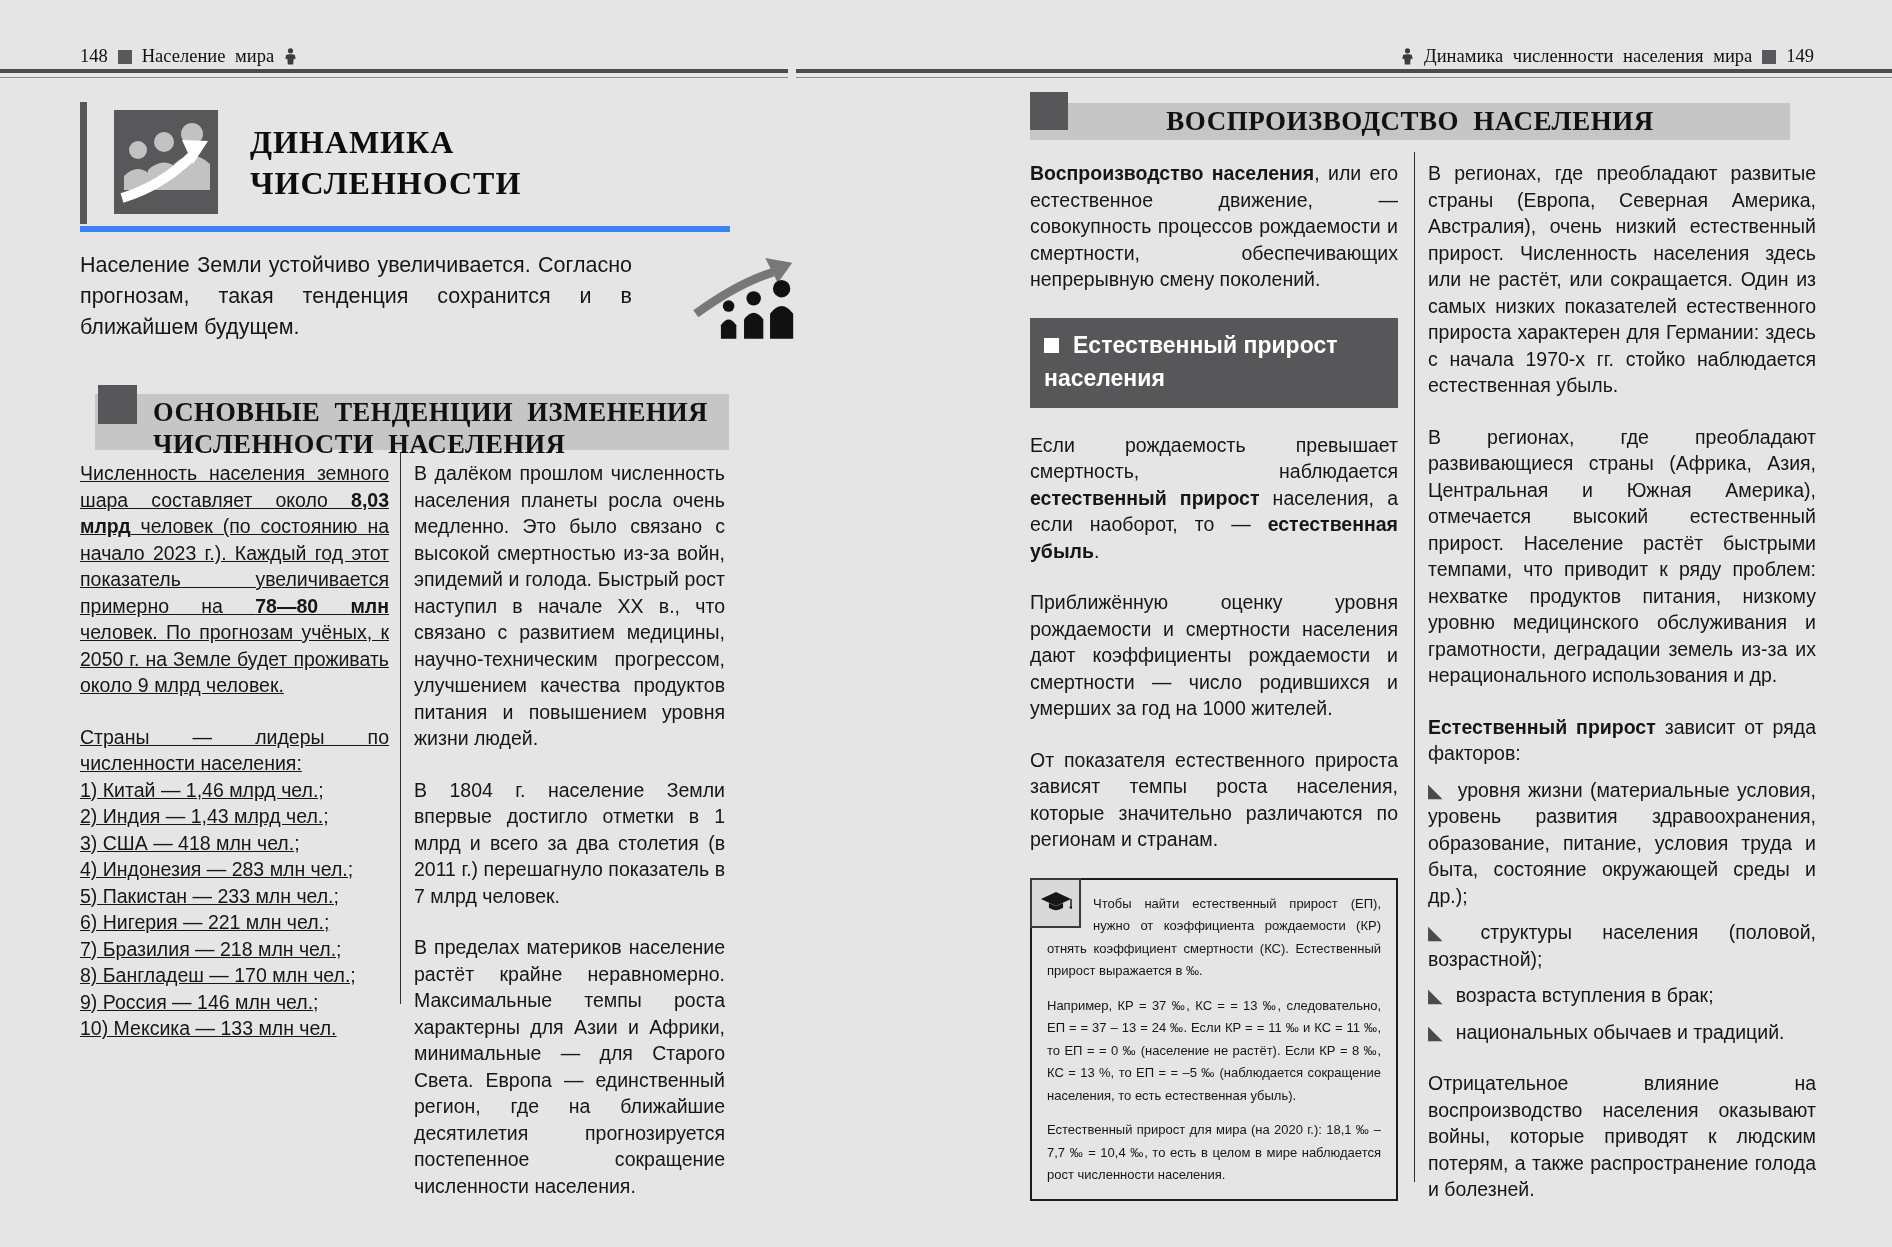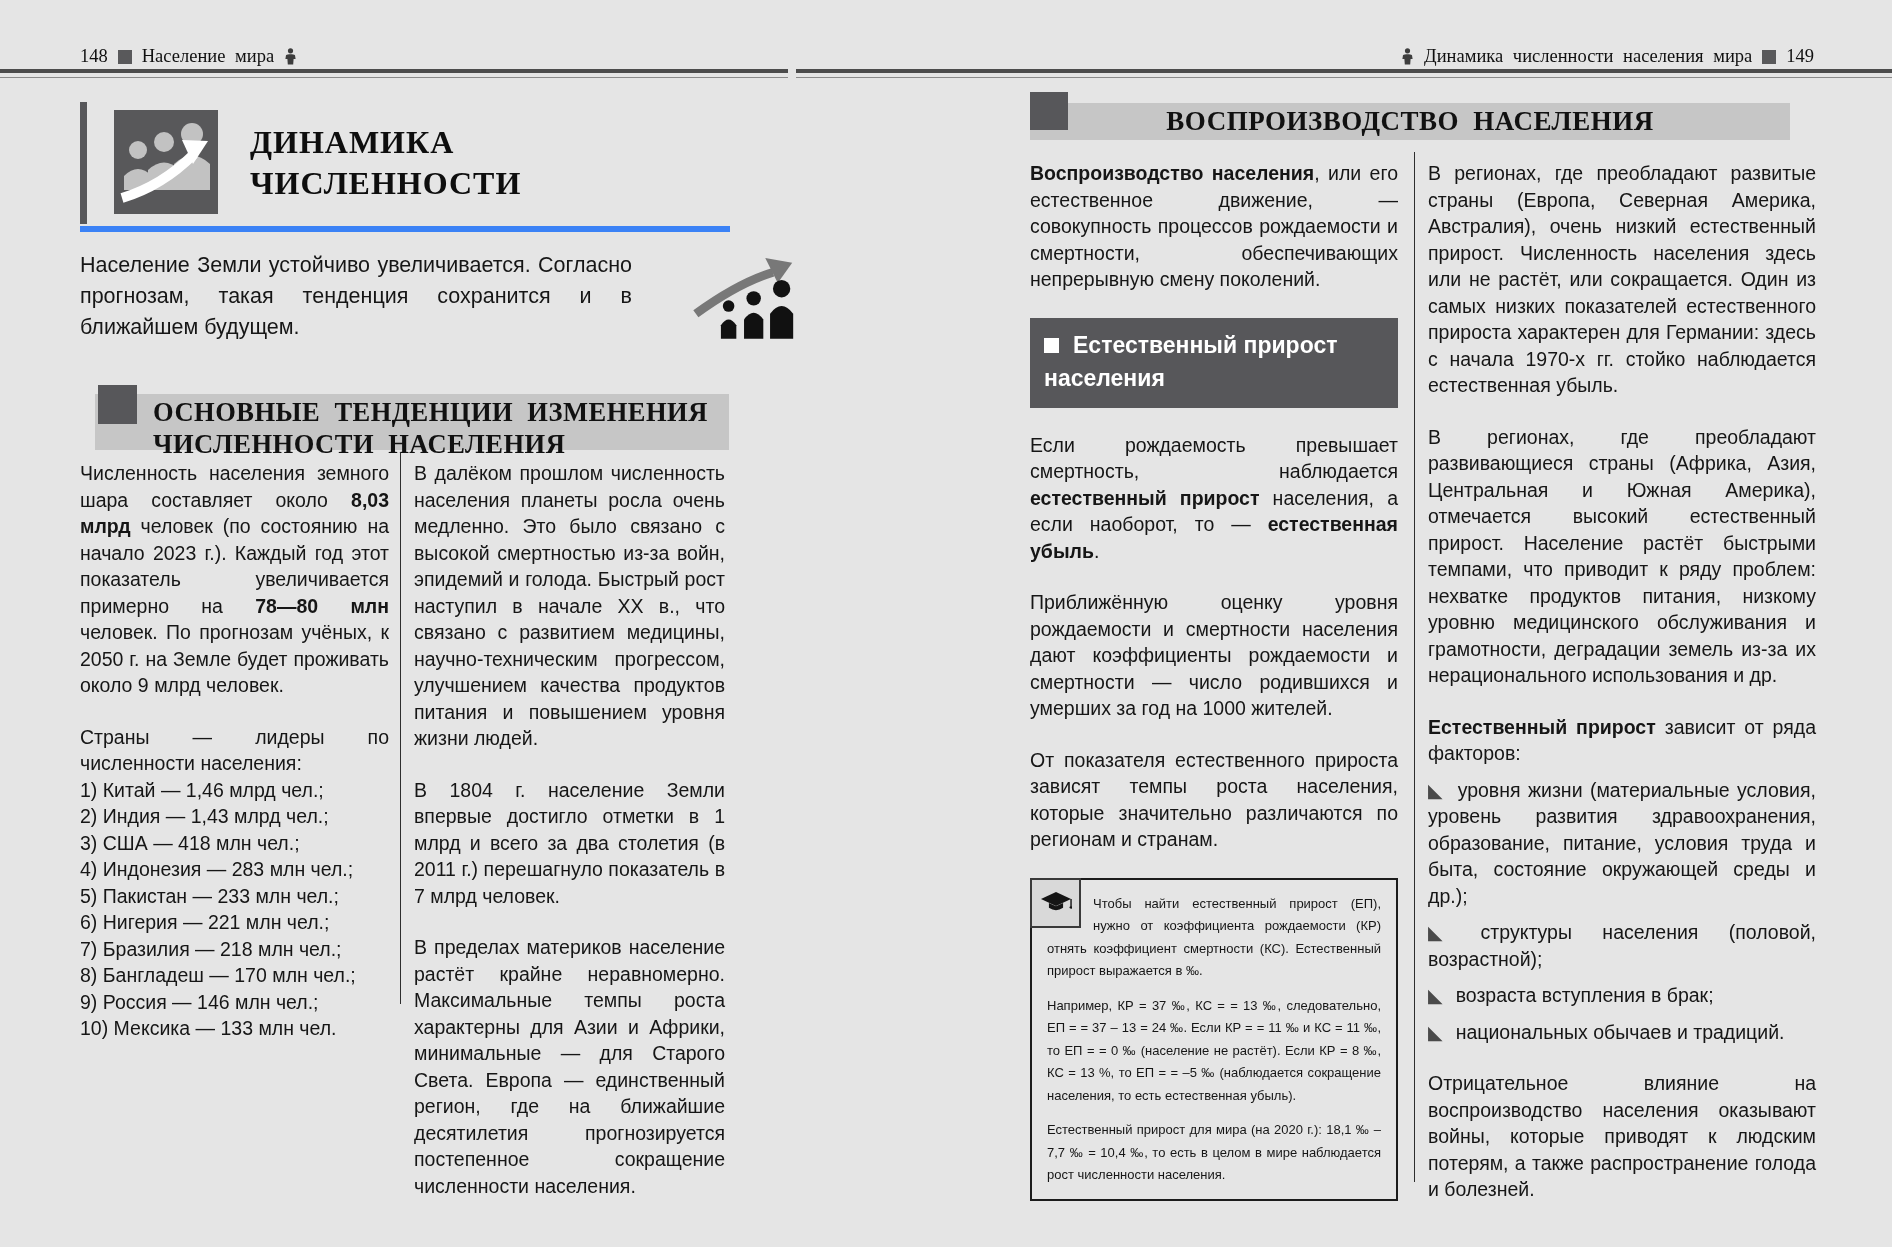--- a/index.html
+++ b/index.html
@@ -34,21 +34,21 @@
   .bar-sq{position:absolute;width:39px;height:39px;background:#57575a;}
   .lp-bar{left:95px;top:366px;width:634px;height:56px;margin-top:28px;}
   .lp-bar .bar-sq{left:3px;top:-9px;}
   .lp-bar .bar-text{position:absolute;left:58px;top:2px;font-size:26.5px;line-height:32px;letter-spacing:.5px;word-spacing:7px;}
   .rp-bar{left:1030px;top:103px;width:760px;height:37px;}
   .rp-bar .bar-sq{left:0;top:-11px;width:38px;height:38px;}
   .rp-bar .bar-text-center{text-align:center;font-size:27px;line-height:37px;letter-spacing:.5px;word-spacing:7px;}
 
   
   .col{position:absolute;}
-  .lp-col1{left:80px;top:450px;width:309px;}
+  .lp-col1{left:80px;top:450px;width:309px;text-decoration:underline;}
   .lp-col2{left:414px;top:450px;width:311px;}
   .rp-col1{left:1030px;top:150px;width:368px;}
   .rp-col2{left:1428px;top:150px;width:388px;}
   .col p{margin:10px 0 25px;font-size:19.5px;line-height:26.5px;text-align:justify;}
   .col p.mb0{margin-bottom:0;}
   .col p.mt25{margin-top:25px;}
   .country{font-size:19.5px;line-height:26.5px;}
   .b{font-weight:bold;}
 
   .vdiv{position:absolute;width:1px;background:#2e2e2e;}

